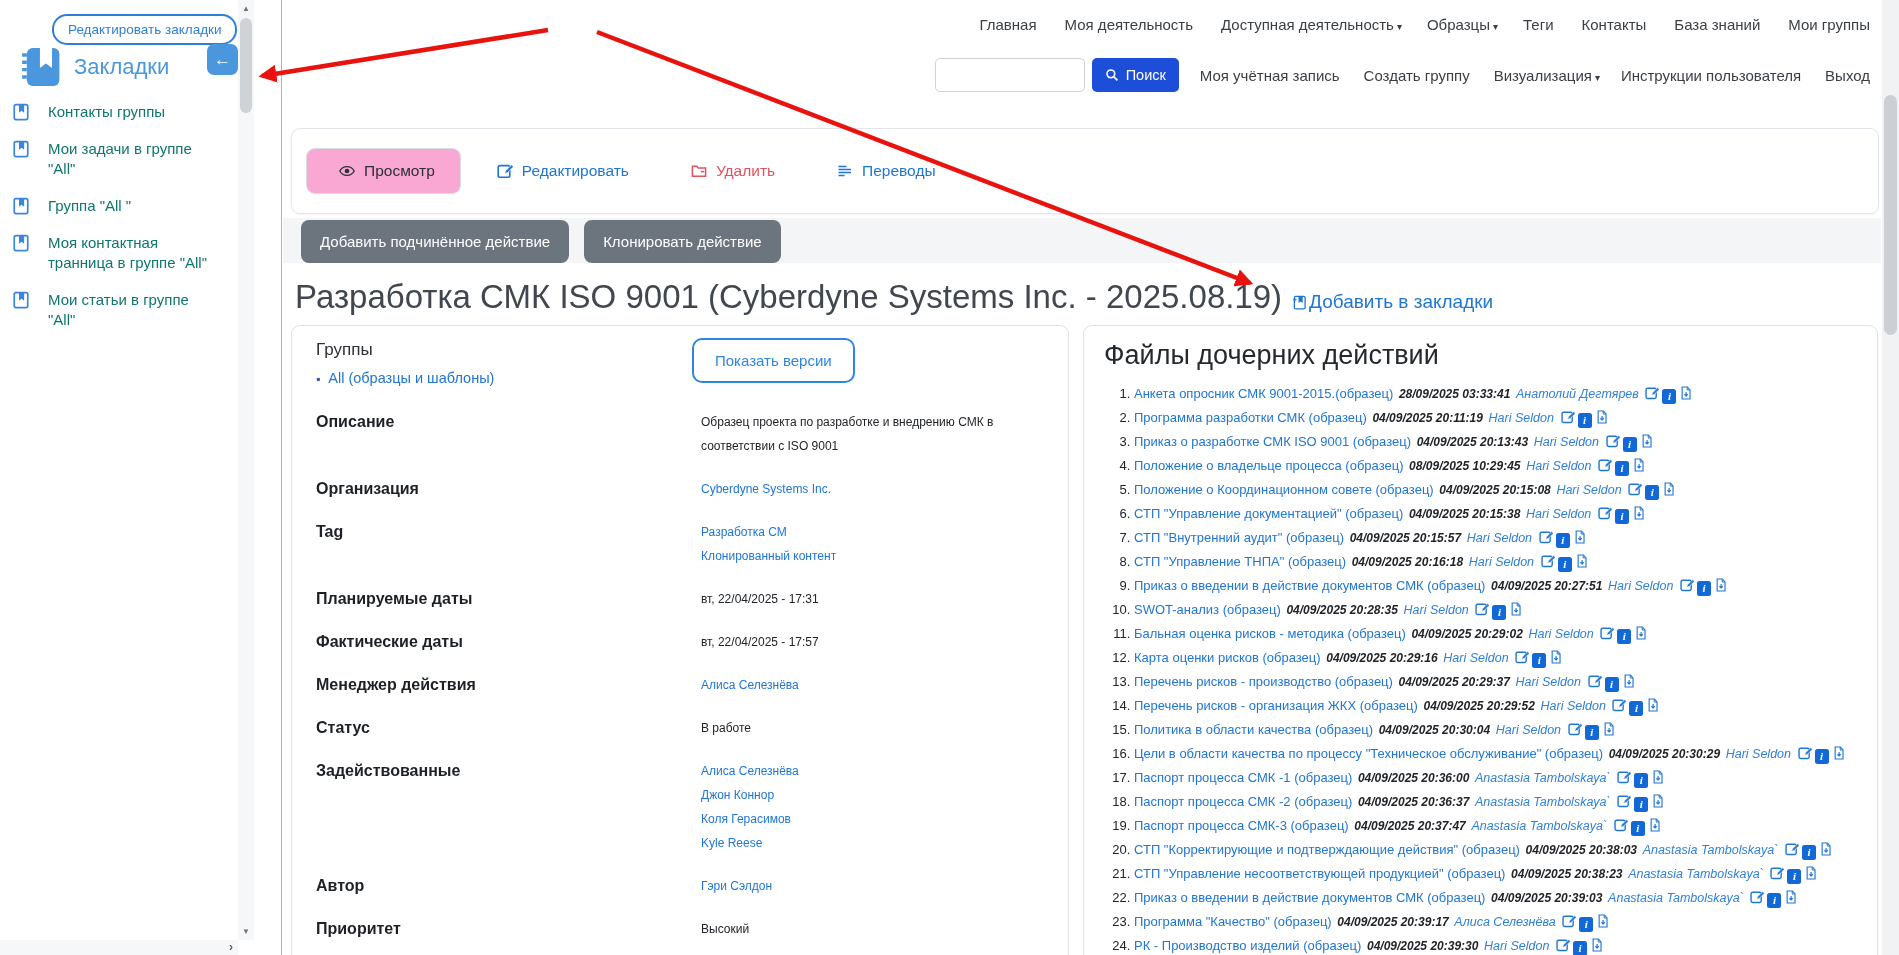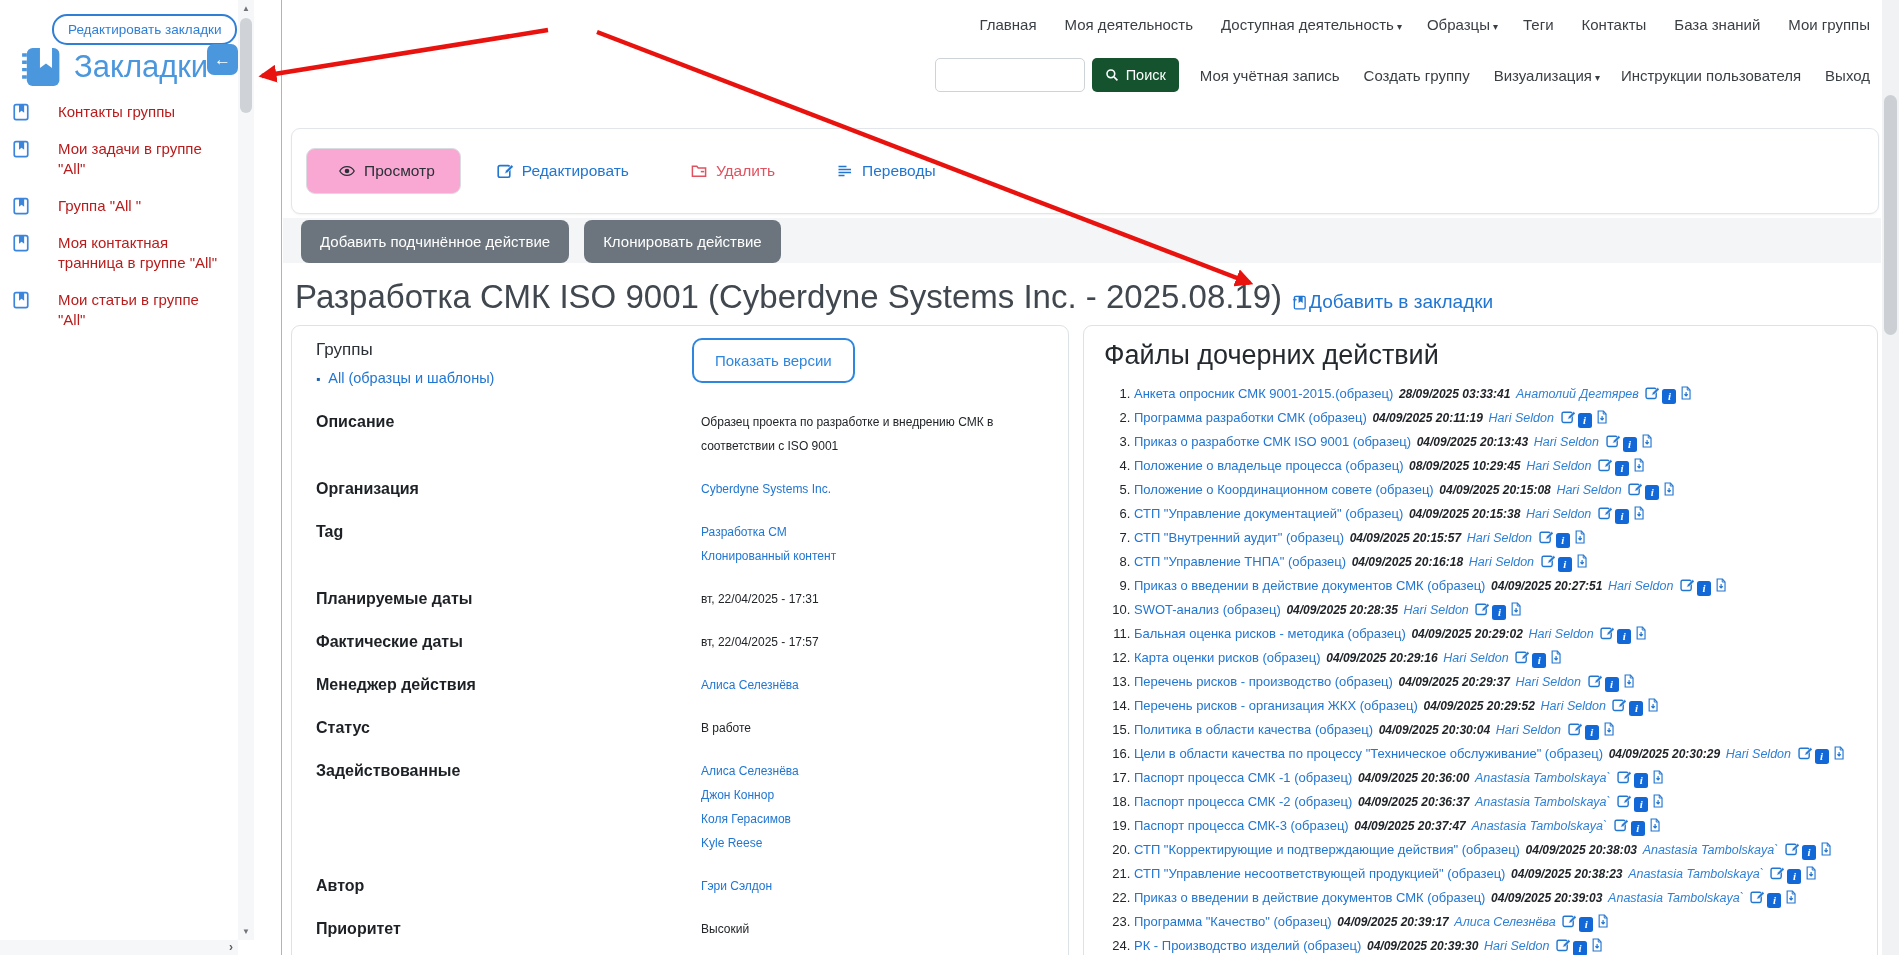--- a/index.html
+++ b/index.html
@@ -8,43 +8,43 @@
   a { text-decoration:none; cursor:pointer; }
 
   
   .arrows-overlay { position:absolute; left:0; top:0; width:1899px; height:955px; z-index:100; pointer-events:none; }
 
   
   .drawer { position:absolute; left:0; top:0; width:282px; height:955px; background:#fff; border-right:1px solid #8cbcec; z-index:5; }
   .drawer-edit-btn { position:absolute; left:52px; top:14px; padding:6px 14px; background:#fff; border:2px solid #2f7fd6; border-radius:15px; color:#2f7fd6; font-size:13.5px; cursor:pointer; }
   .drawer-head { position:absolute; left:20px; top:46px; display:flex; align-items:center; gap:12px; }
   .drawer-logo { width:42px; height:42px; color:#4a97dd; }
-  .drawer-title { font-size:31px; font-weight:400; color:#4a97dd; }
+  .drawer-title { font-size:22px; font-weight:400; color:#4a97dd; }
   .collapse-btn { position:absolute; left:207px; top:44px; width:31px; height:31px; background:#4a97dd; border:none; border-radius:7px; color:#fff; font-size:17px; display:flex; align-items:center; justify-content:center; cursor:pointer; }
   .drawer-nav { position:absolute; left:12px; top:102px; width:205px; }
-  .sb-item { display:flex; align-items:flex-start; gap:28px; color:#b91c1c; font-size:15px; line-height:20px; margin-bottom:17px; cursor:pointer; }
+  .sb-item { display:flex; align-items:flex-start; gap:18px; color:#0f766e; font-size:15px; line-height:20px; margin-bottom:17px; cursor:pointer; }
   .sb-ic { width:18px; height:18px; flex-shrink:0; margin-top:1px; color:#3c85dc; }
 
   
   .v-scrollbar { position:absolute; left:238px; top:0; width:16px; height:940px; background:#f6f7f8; }
   .v-scrollbar .arr { position:absolute; left:0; width:16px; text-align:center; color:#707478; font-size:8px; }
   .v-scrollbar .arr.up { top:4px; } .v-scrollbar .arr.down { bottom:4px; }
   .v-thumb { position:absolute; left:2px; top:18px; width:12px; height:95px; background:#cfd3d7; border-radius:6px; }
   .h-scrollbar { position:absolute; left:0; top:940px; width:238px; height:15px; background:#f6f7f8; }
   .h-scrollbar .arr { position:absolute; right:5px; top:0; color:#5a5f63; font-size:12px; line-height:15px; font-weight:bold; }
 
   
   .main { position:absolute; left:283px; top:0; width:1616px; height:955px; background:#fff; }
 
   .nav1 { position:absolute; top:16px; right:26px; display:flex; gap:25px; font-size:15px; color:#3a3f44; }
   .nav2 { position:absolute; top:58px; right:26px; display:flex; gap:21px; align-items:center; font-size:15px; color:#3a3f44; }
   .nav-link { color:#3a3f44; white-space:nowrap; }
   .caret { font-size:10px; margin-left:3px; color:#3a3f44; }
   .search-input { width:150px; height:34px; border:1px solid #ced3d8; border-radius:5px; padding:0 8px; font-size:14px; outline:none; font-family:inherit; }
-  .search-btn { height:34px; margin-left:-14px; background:#14532d; color:#fff; border:none; border-radius:5px; padding:0 13px; font-size:14.5px; display:flex; align-items:center; gap:7px; cursor:pointer; font-family:inherit; }
+  .search-btn { height:34px; margin-left:-14px; background:#1d4ed8; color:#fff; border:none; border-radius:5px; padding:0 13px; font-size:14.5px; display:flex; align-items:center; gap:7px; cursor:pointer; font-family:inherit; }
   .search-btn svg { width:14px; height:14px; }
 
   
   .tab-card { position:absolute; left:8px; top:128px; width:1588px; height:86px; background:#fff; border:1px solid #e2e6ea; border-radius:9px; box-shadow:0 1px 2px rgba(0,0,0,.05); display:flex; align-items:center; padding-left:14px; gap:10px; }
   .tab { display:flex; align-items:center; gap:9px; padding:13px 25px; font-size:15.5px; border-radius:9px; border:1px solid transparent; cursor:pointer; }
   .tab .ic { width:16px; height:16px; }
   .tab.active { border-color:#d9dde1; color:#2b3036; background:#f9a8d4;padding-left:32px; }
   .tab.blue { color:#2176d2; }
   .tab.red { color:#e05260; }
 

